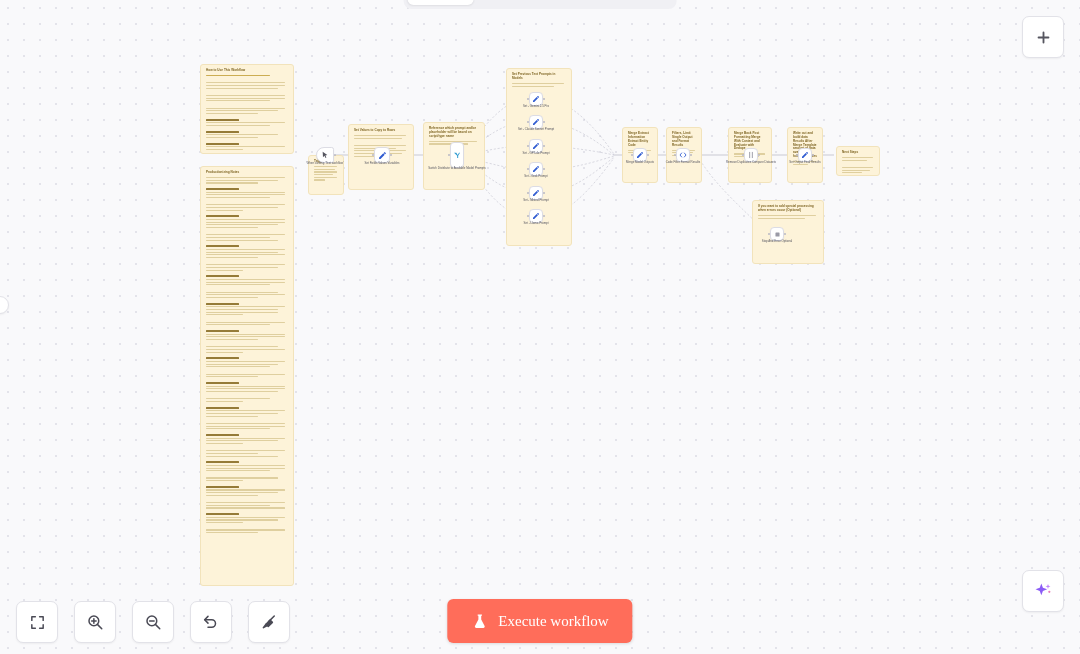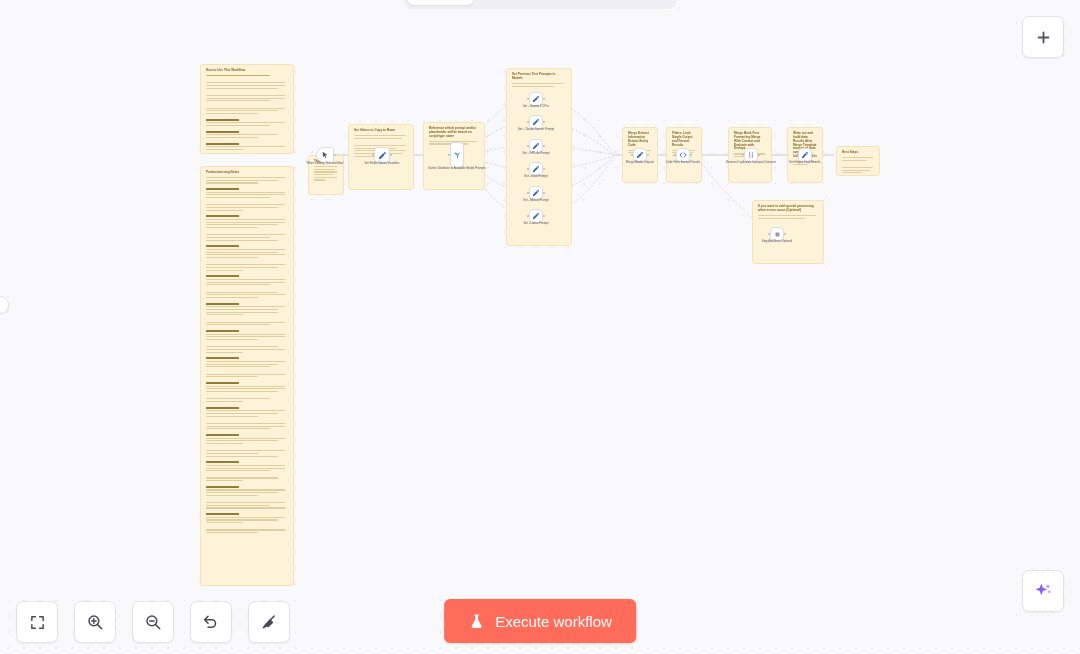--- a/index.html
+++ b/index.html
@@ -85,21 +85,21 @@
   #toolbar { position: absolute; left: 16px; bottom: 11px; display: flex; gap: 16px; z-index: 30; }
   #toolbar .fbtn { position: relative; width: 42px; height: 42px; }
 
   #add-node-btn { top: 16px; right: 16px; width: 42px; height: 42px; }
   #ai-assistant-btn { bottom: 42px; right: 16px; width: 42px; height: 42px; }
 
   #execute-workflow-btn {
     position: absolute; left: 50%; transform: translateX(-50%); bottom: 11px;
     background: #ff6d5a; color: #fff; border: none; border-radius: 6px;
     height: 44px; padding: 8px 24px; display: flex; align-items: center; gap: 10px;
-    font-size: 15px; font-family: Liberation Sans, sans-serif; cursor: pointer;
+    font-size: 15px; font-family: Liberation Serif, serif; cursor: pointer;
     box-shadow: 0 1px 3px rgba(0,0,0,.12); z-index: 30;
   }
 
   #left-panel-handle {
     position: absolute; left: -9px; top: 296px; width: 18px; height: 18px;
     border-radius: 50%; background: #fff; border: 1px solid #e2e2e8; z-index: 30;
   }
 
   svg.edges { position: absolute; inset: 0; width: 1080px; height: 654px; pointer-events: none; }
 </style>

